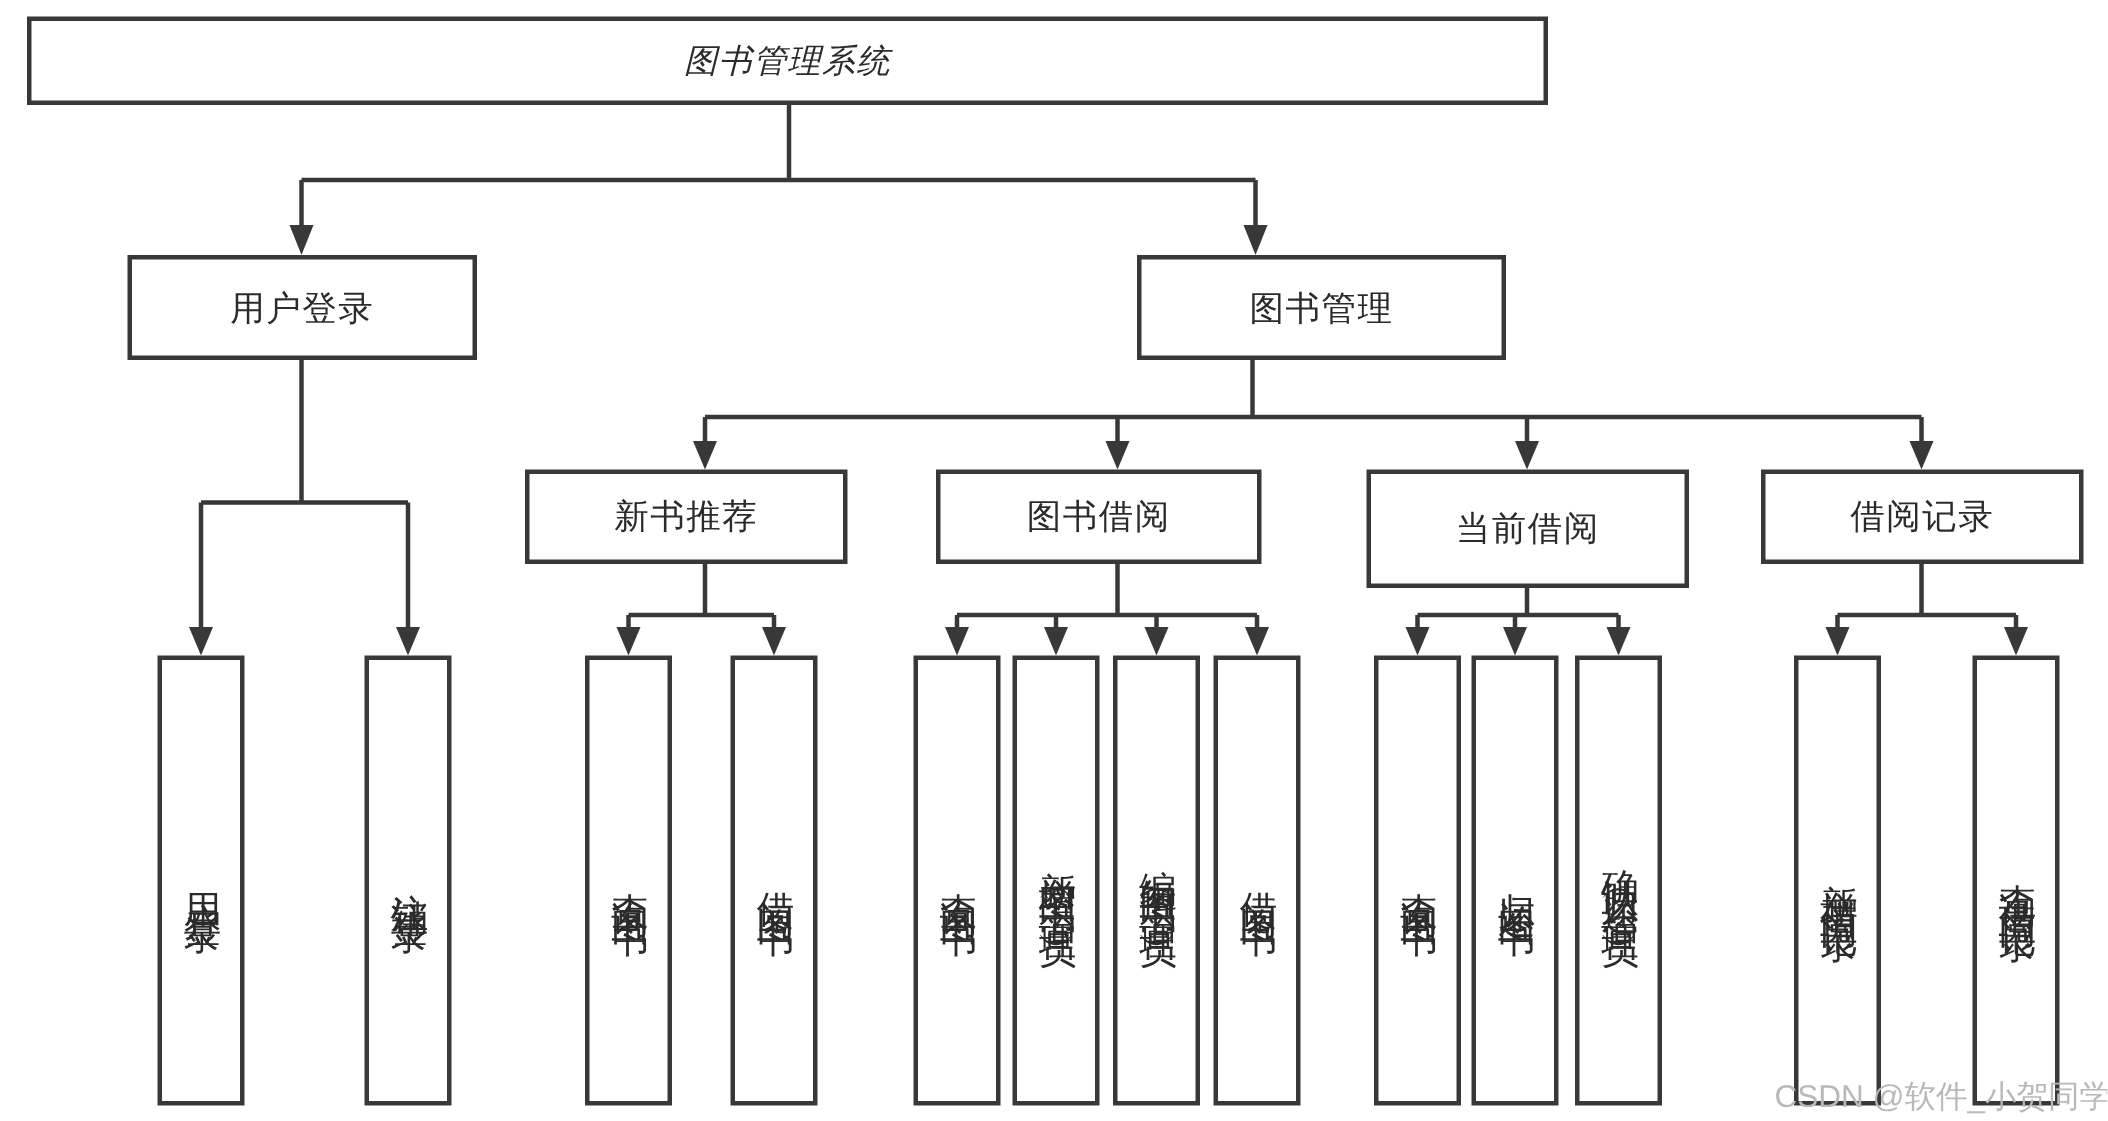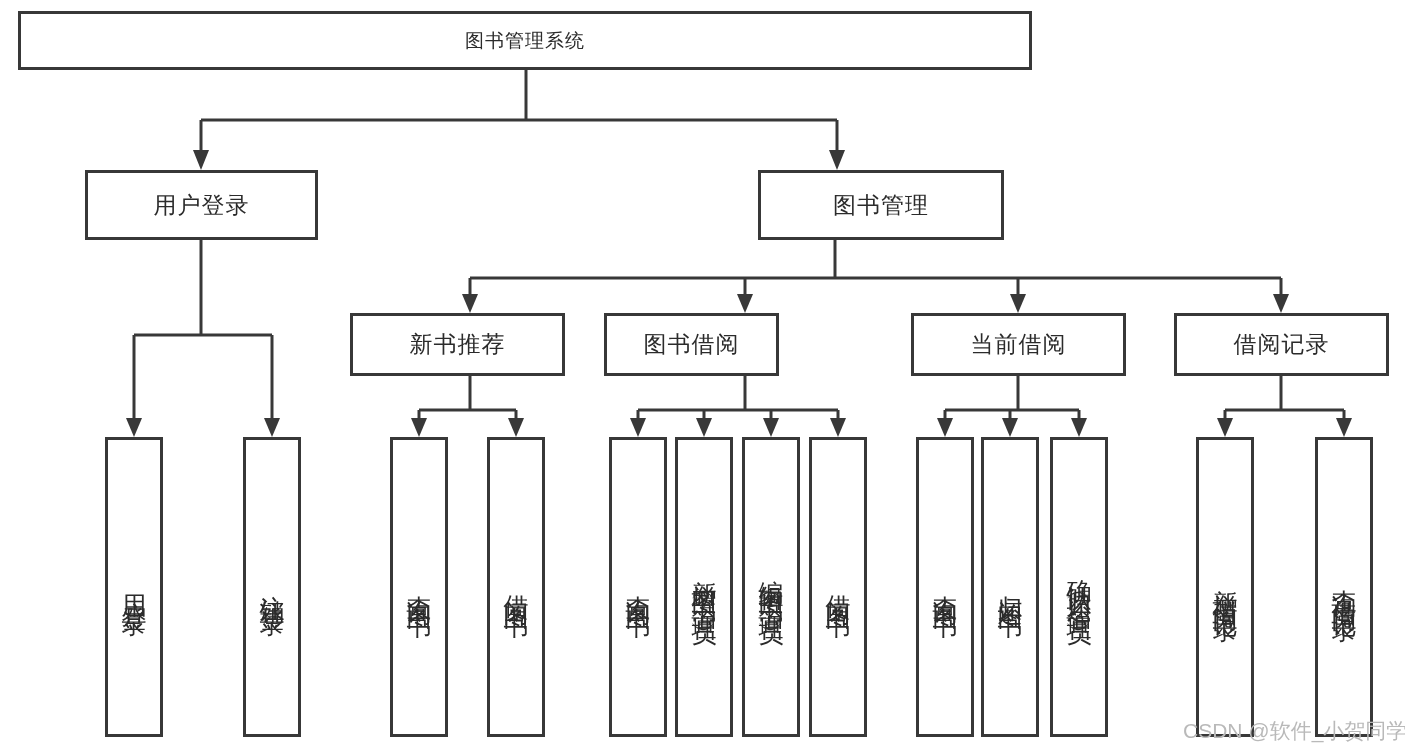--- a/index.html
+++ b/index.html
@@ -38,21 +38,21 @@
     display: flex;
     align-items: center;
     justify-content: center;
     color: var(--text);
   }
   .box.h span {
     font-size: 23px;
     letter-spacing: 1px;
     white-space: nowrap;
   }
-  .box.root span { font-size: 19px; }
+  .box.root span { font-size: 22px; font-style: italic; }
   .box.v {
     top: 437px;
     width: 58px;
     height: 300px;
   }
   .box.v .vt {
     writing-mode: vertical-rl;
     text-orientation: mixed;
     font-size: 25px;
     letter-spacing: 6px;
@@ -157,24 +157,24 @@
   <div class="box h" style="left:85px; top:170px; width:233px; height:70px;">
     <span>用户登录</span>
   </div>
   <div class="box h" style="left:712px; top:170px; width:246px; height:70px;margin-left:46px;">
     <span>图书管理</span>
   </div>
 
   <div class="box h" style="left:350px; top:313px; width:215px; height:63px;">
     <span>新书推荐</span>
   </div>
-  <div class="box h" style="left:604px; top:313px; width:175px; height:63px;">
+  <div class="box h" style="left:624px; top:313px; width:217px; height:63px;">
     <span>图书借阅</span>
   </div>
-  <div class="box h" style="left:911px; top:313px; width:215px; height:63px;">
+  <div class="box h" style="left:911px; top:313px; width:215px; height:79px;">
     <span>当前借阅</span>
   </div>
   <div class="box h" style="left:1174px; top:313px; width:215px; height:63px;">
     <span>借阅记录</span>
   </div>
 
   <div class="box v" style="left:105px;">
     <span class="vt">用户登录</span>
   </div>
   <div class="box v" style="left:243px;">

